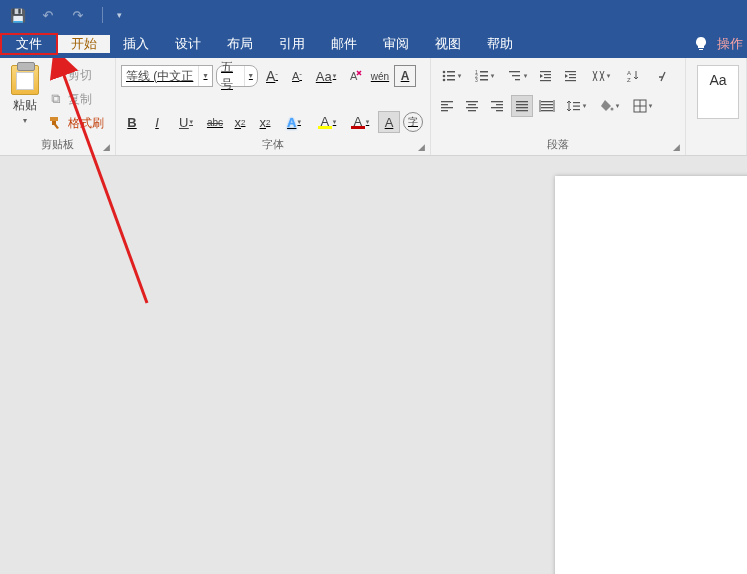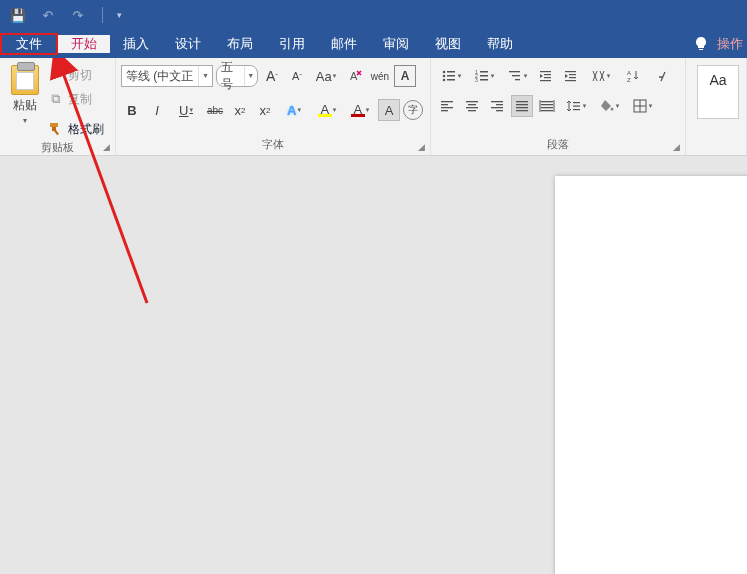--- a/index.html
+++ b/index.html
@@ -7,21 +7,21 @@
   
   .titlebar { height: 30px; background: #2b579a; display: flex; align-items: center; padding: 0 8px; gap: 10px; }
   .titlebar .qat-btn { width: 20px; height: 20px; display: flex; align-items: center; justify-content: center; color: #fff; opacity: 0.9; background: none; border: none; cursor: pointer; font-size: 13px; }
   .titlebar .qat-btn.dim { opacity: 0.5; }
   .qat-sep { width: 1px; height: 16px; background: rgba(255,255,255,0.3); margin: 0 4px; }
   .qat-caret { color: #fff; opacity: 0.7; font-size: 9px; }
   
   .menubar { height: 28px; background: #2b579a; display: flex; align-items: center; }
   .menu-item { padding: 0 13px; color: #fff; font-size: 13px; display: flex; align-items: center; cursor: pointer; background: none; border: none; white-space: nowrap; }
   .menu-item.file { border: 2px solid #e02020; padding: 0 14px; }
-  .menu-item.active { background: #f3f3f3; color: #be185d; }
+  .menu-item.active { background: #f3f3f3; color: #a16207; }
   .menu-right { margin-left: auto; display: flex; align-items: center; gap: 8px; padding-right: 4px; }
   .menu-right .lamp { width: 16px; height: 16px; color: #fff; display: flex; align-items: center; justify-content: center; font-size: 12px; }
   .menu-right .op-text { color: #fca5a5; font-size: 13px; }
   
   .ribbon { height: 98px; background: #f3f3f3; border-bottom: 1px solid #d4d4d4; display: flex; }
   .ribbon-group { border-right: 1px solid #e1e1e1; display: flex; flex-direction: column; position: relative; }
   .ribbon-group-body { flex: 1; display: flex; align-items: flex-start; padding: 3px 5px 0 5px; }
   .ribbon-group-label { height: 18px; font-size: 11px; color: #666; text-align: center; position: relative; }
   .ribbon-group-label .dlaunch { position: absolute; right: 3px; bottom: 2px; width: 11px; height: 11px; font-size: 9px; color: #888; cursor: pointer; }
   
@@ -29,27 +29,27 @@
   .g-clipboard { width: 116px; }
   .paste-btn { width: 40px; display: flex; flex-direction: column; align-items: center; gap: 2px; padding-top: 4px; cursor: pointer; }
   .paste-icon { width: 28px; height: 30px; background: linear-gradient(#f9d77e,#f0b840); border: 1px solid #c89c30; border-radius: 2px; position: relative; }
   .paste-icon::before { content:""; position:absolute; left:5px; top:-4px; width:16px; height:7px; background:#b8b8b8; border:1px solid #888; border-radius:2px; }
   .paste-icon::after { content:""; position:absolute; left:4px; top:6px; right:4px; bottom:4px; background:#fff; border:1px solid #ccc; }
   .paste-label { font-size: 12px; color: #444; }
   .paste-caret { font-size: 8px; color: #666; }
   .clip-list { display: flex; flex-direction: column; gap: 2px; padding-top: 3px; padding-left: 3px; }
   .clip-row { display: flex; align-items: center; gap: 4px; font-size: 12px; color: #999; cursor: pointer; height: 22px; }
   .clip-row .ci { width: 16px; height: 16px; display: flex; align-items: center; justify-content: center; font-size: 13px; }
-  .clip-row.enabled { color: #0f172a; margin-top: 6px; }
+  .clip-row.enabled { color: #c2410c; }
   .brush-icon { width: 16px; height: 16px; }
   
   
   .g-font { width: 315px; }
   .font-row { display: flex; align-items: center; gap: 3px; height: 26px; }
-  .font-rows { display: flex; flex-direction: column; gap: 8px; padding-top: 2px; }
+  .font-rows { display: flex; flex-direction: column; gap: 20px; padding-top: 2px; text-decoration: underline; }
   .combo { height: 22px; border: 1px solid #ababab; background: #fff; display: flex; align-items: center; font-size: 12px; color: #444; cursor: pointer; }
   .combo.font-name { width: 92px; padding-left: 4px; }
   .combo.font-size { width: 42px; padding-left: 4px; border-radius: 8px; }
   .combo .caret { margin-left: auto; width: 14px; text-align: center; font-size: 8px; color: #666; border-left: 1px solid #e0e0e0; line-height: 20px; }
   .rb { width: 22px; height: 22px; display: flex; align-items: center; justify-content: center; font-size: 13px; color: #444; cursor: pointer; border: 1px solid transparent; background: none; }
   .rb.wider { width: 30px; }
   .rb .sup { font-size: 8px; vertical-align: super; }
   .rb svg { width: 16px; height: 16px; }
   .rb.box-a { border: 1px solid #888; font-weight: bold; font-size: 12px; }
   .split-caret { font-size: 7px; color: #666; margin-left: 1px; }

